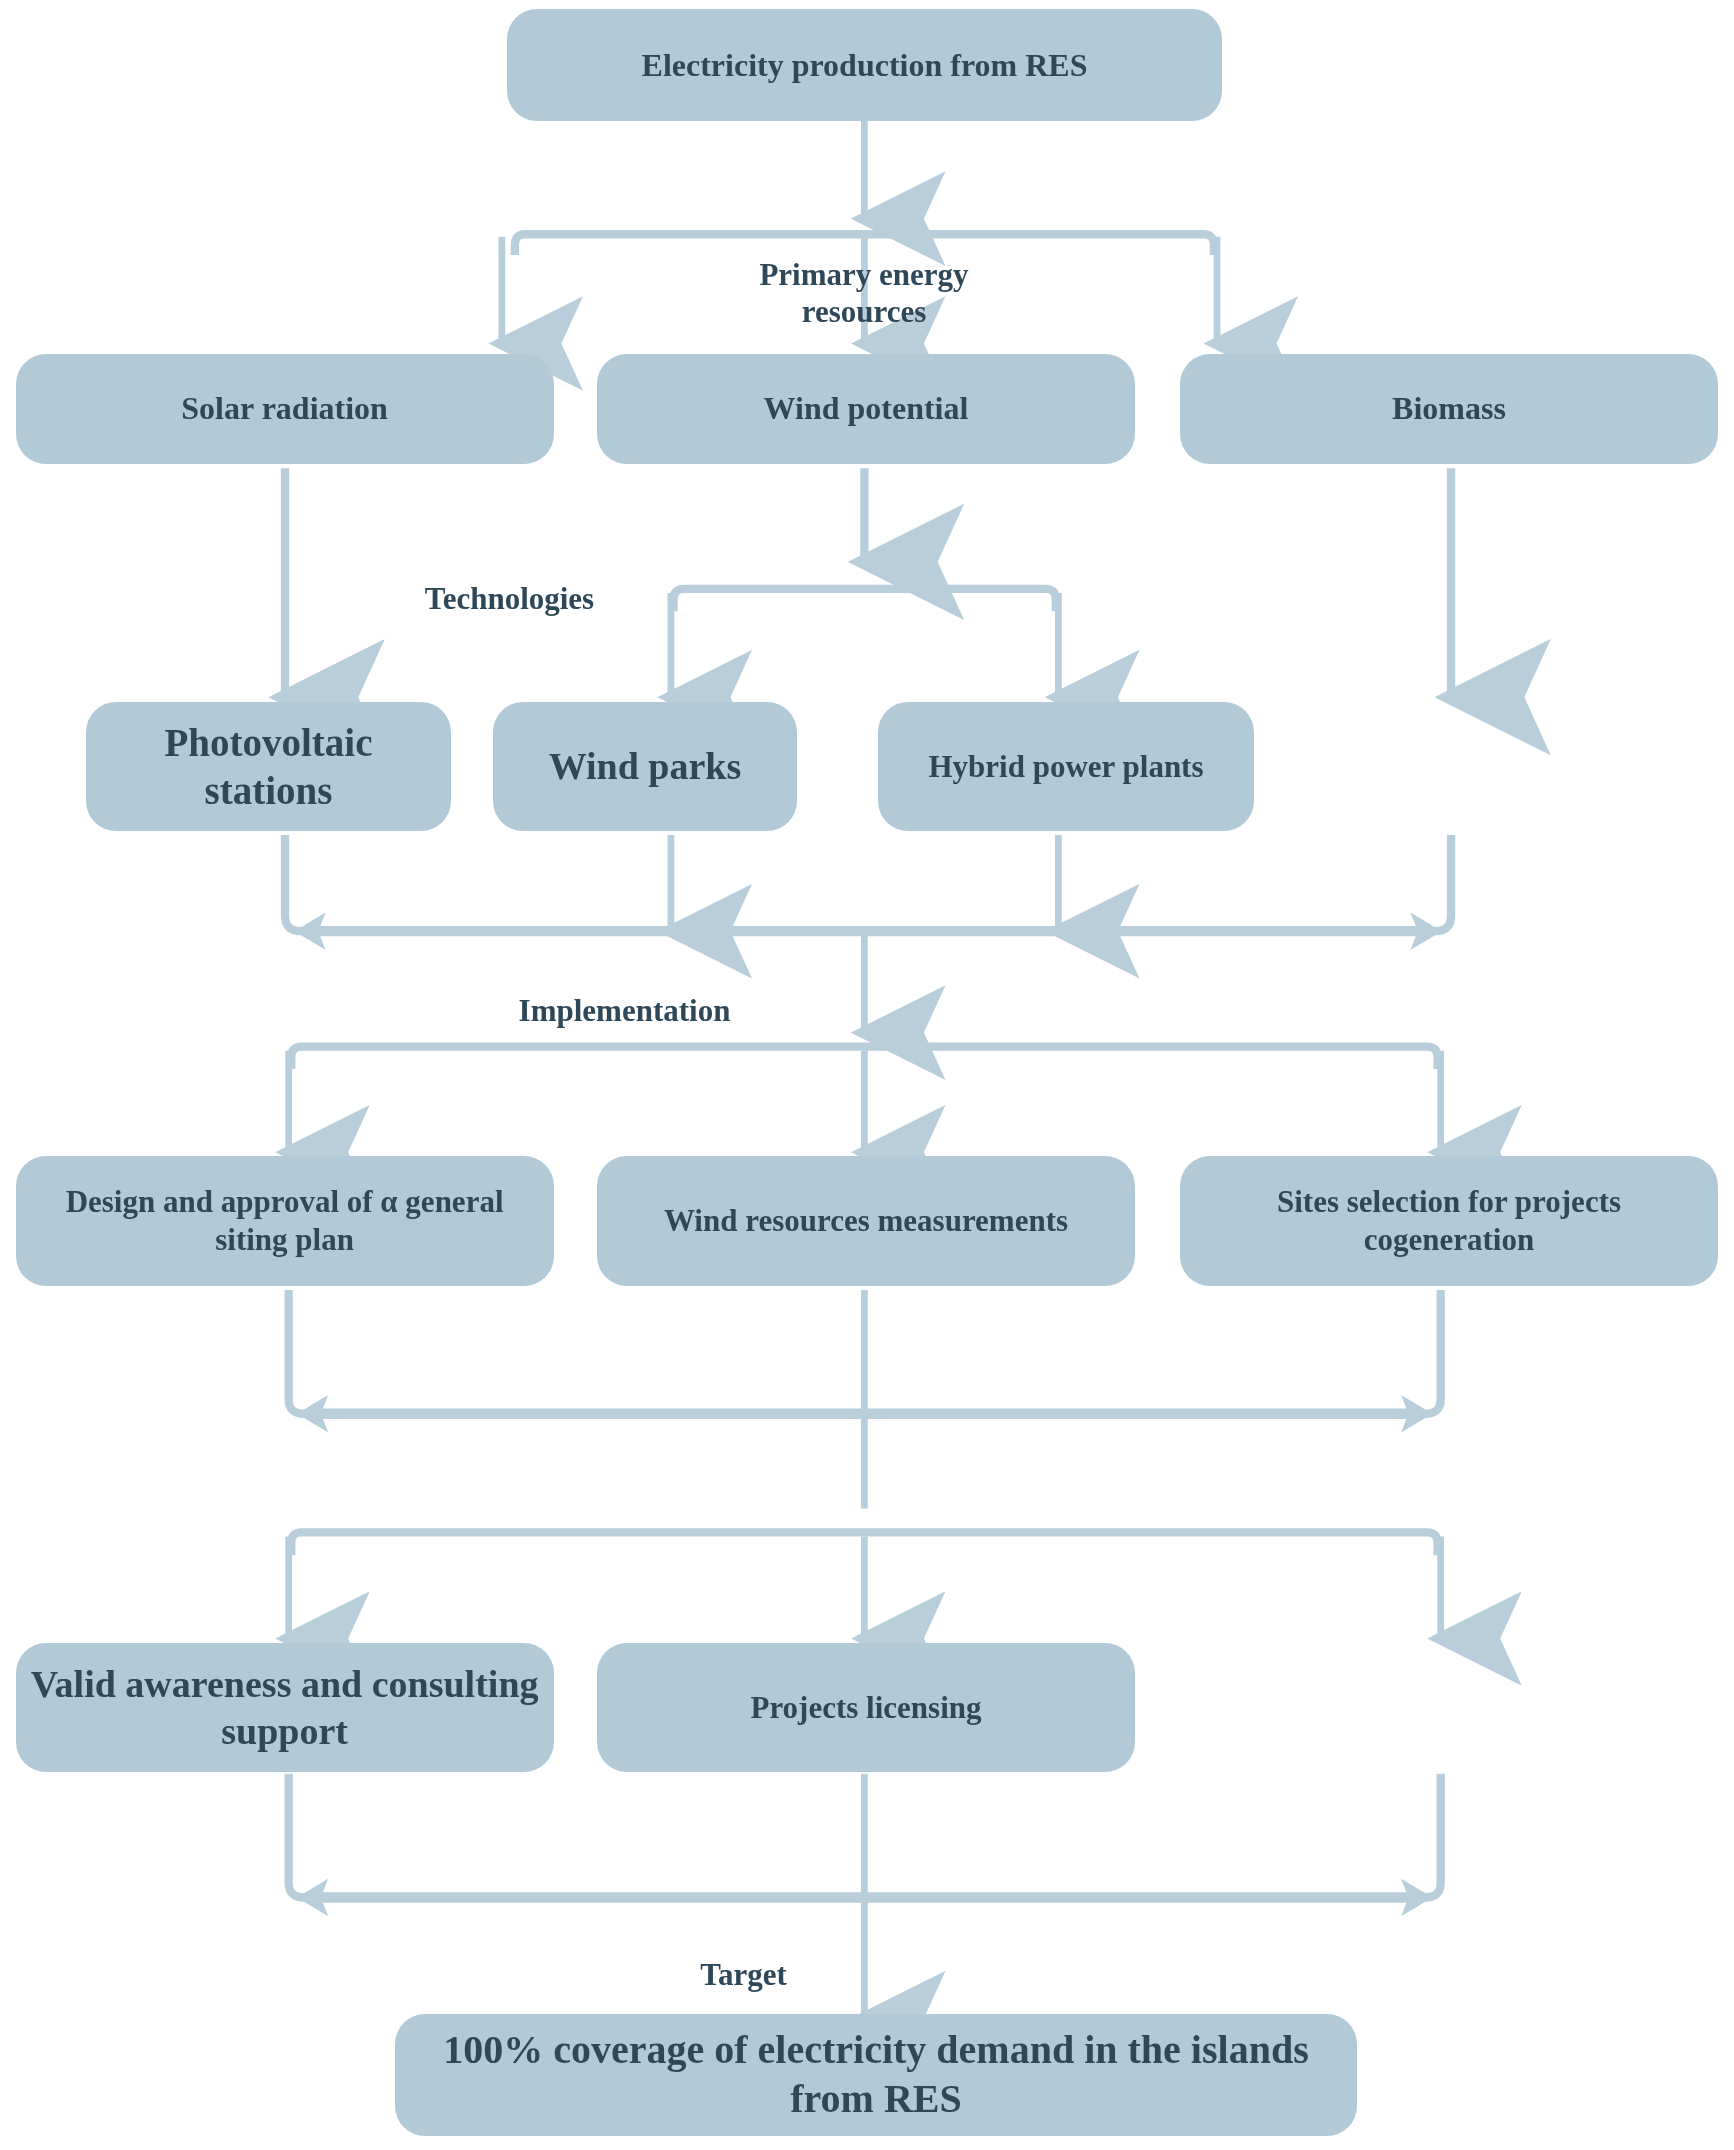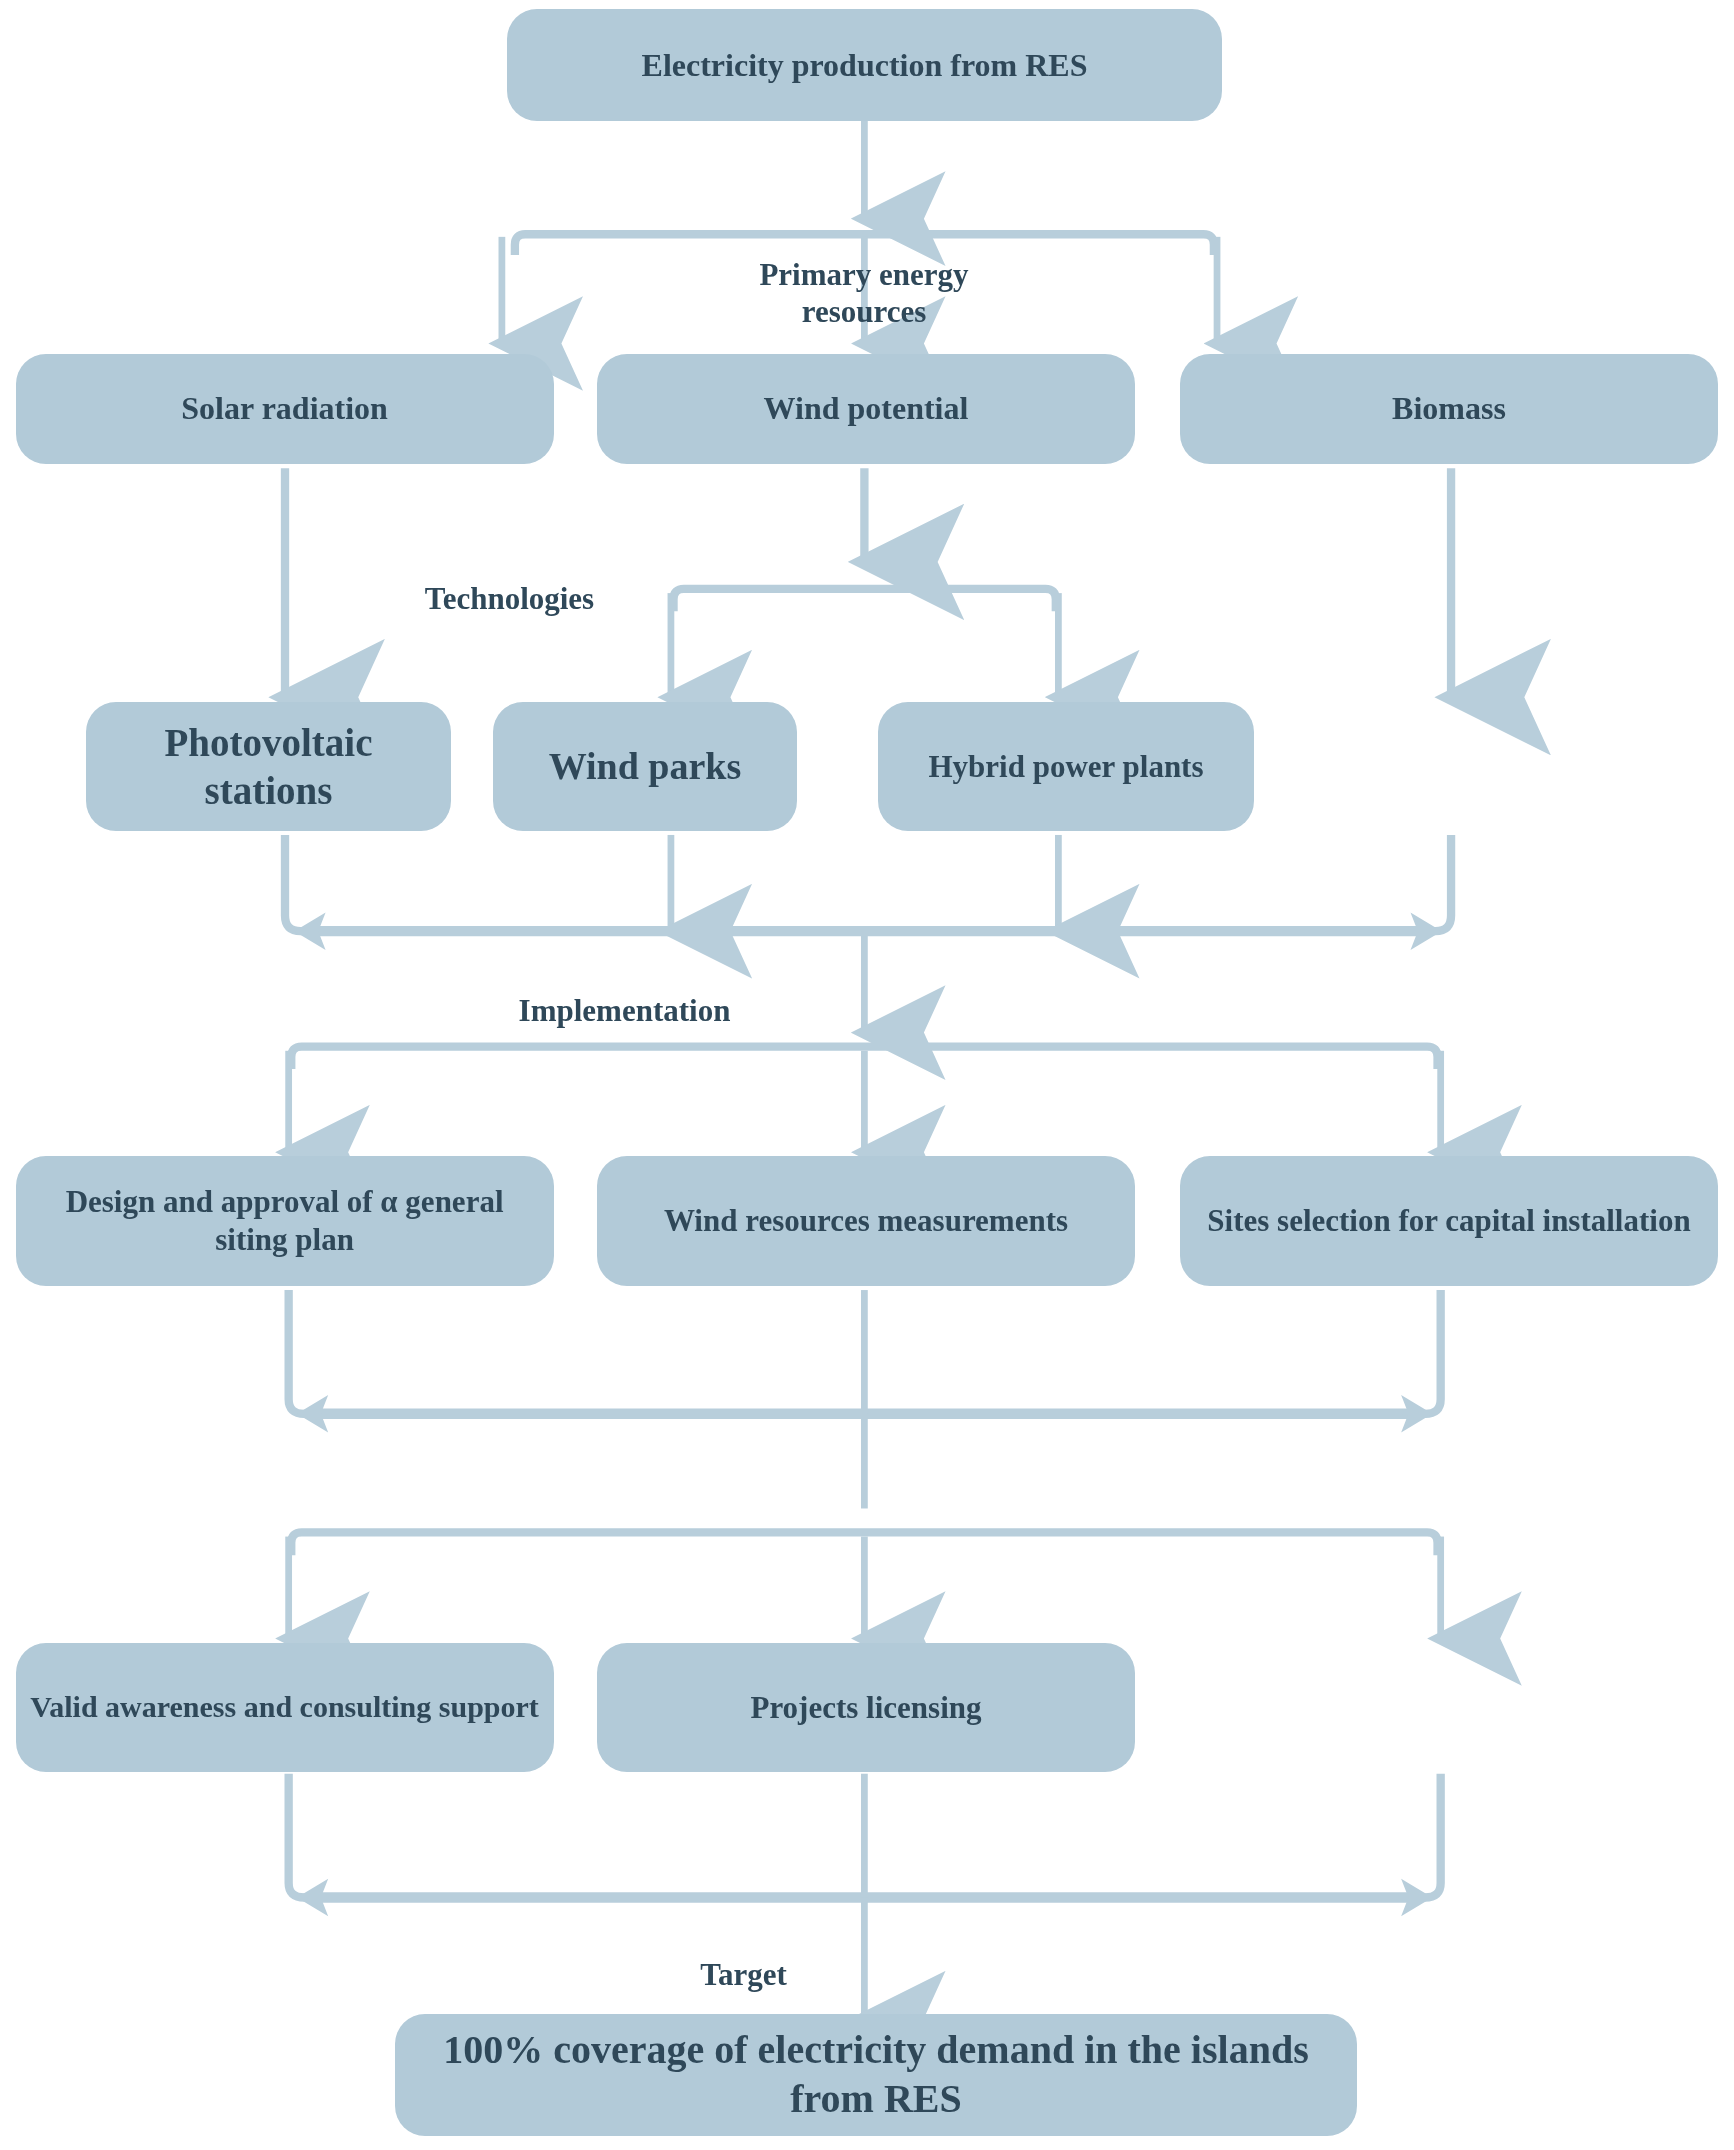--- a/index.html
+++ b/index.html
@@ -169,24 +169,24 @@
 
   <div class="node" style="left:15.6px; top:1156px; width:538px; height:130px; font-size:31px; border-radius:30px;">
     <span class="node-text">Design and approval of α general siting plan</span>
   </div>
 
   <div class="node" style="left:597px; top:1156px; width:538px; height:130px; font-size:31px; border-radius:30px;">
     <span class="node-text">Wind resources measurements</span>
   </div>
 
   <div class="node" style="left:1180px; top:1156px; width:538px; height:130px; font-size:31px; border-radius:30px;">
-    <span class="node-text">Sites selection for capital installation</span>
+    <span class="node-text">Sites selection for projects cogeneration</span>
   </div>
 
-  <div class="node" style="left:15.6px; top:1643px; width:538px; height:129px; font-size:30px; border-radius:30px;">
+  <div class="node" style="left:15.6px; top:1643px; width:538px; height:129px; font-size:38px; border-radius:30px;">
     <span class="node-text">Valid awareness and consulting support</span>
   </div>
 
   <div class="node" style="left:597px; top:1643px; width:538px; height:129px; font-size:31px; border-radius:30px;">
     <span class="node-text">Projects licensing</span>
   </div>
 
 
   <div class="node" style="left:395px; top:2014px; width:962px; height:122px; font-size:40px; border-radius:30px; padding:3.1px 31px;">
     <span class="node-text">100% coverage of electricity demand in the islands from RES</span>

